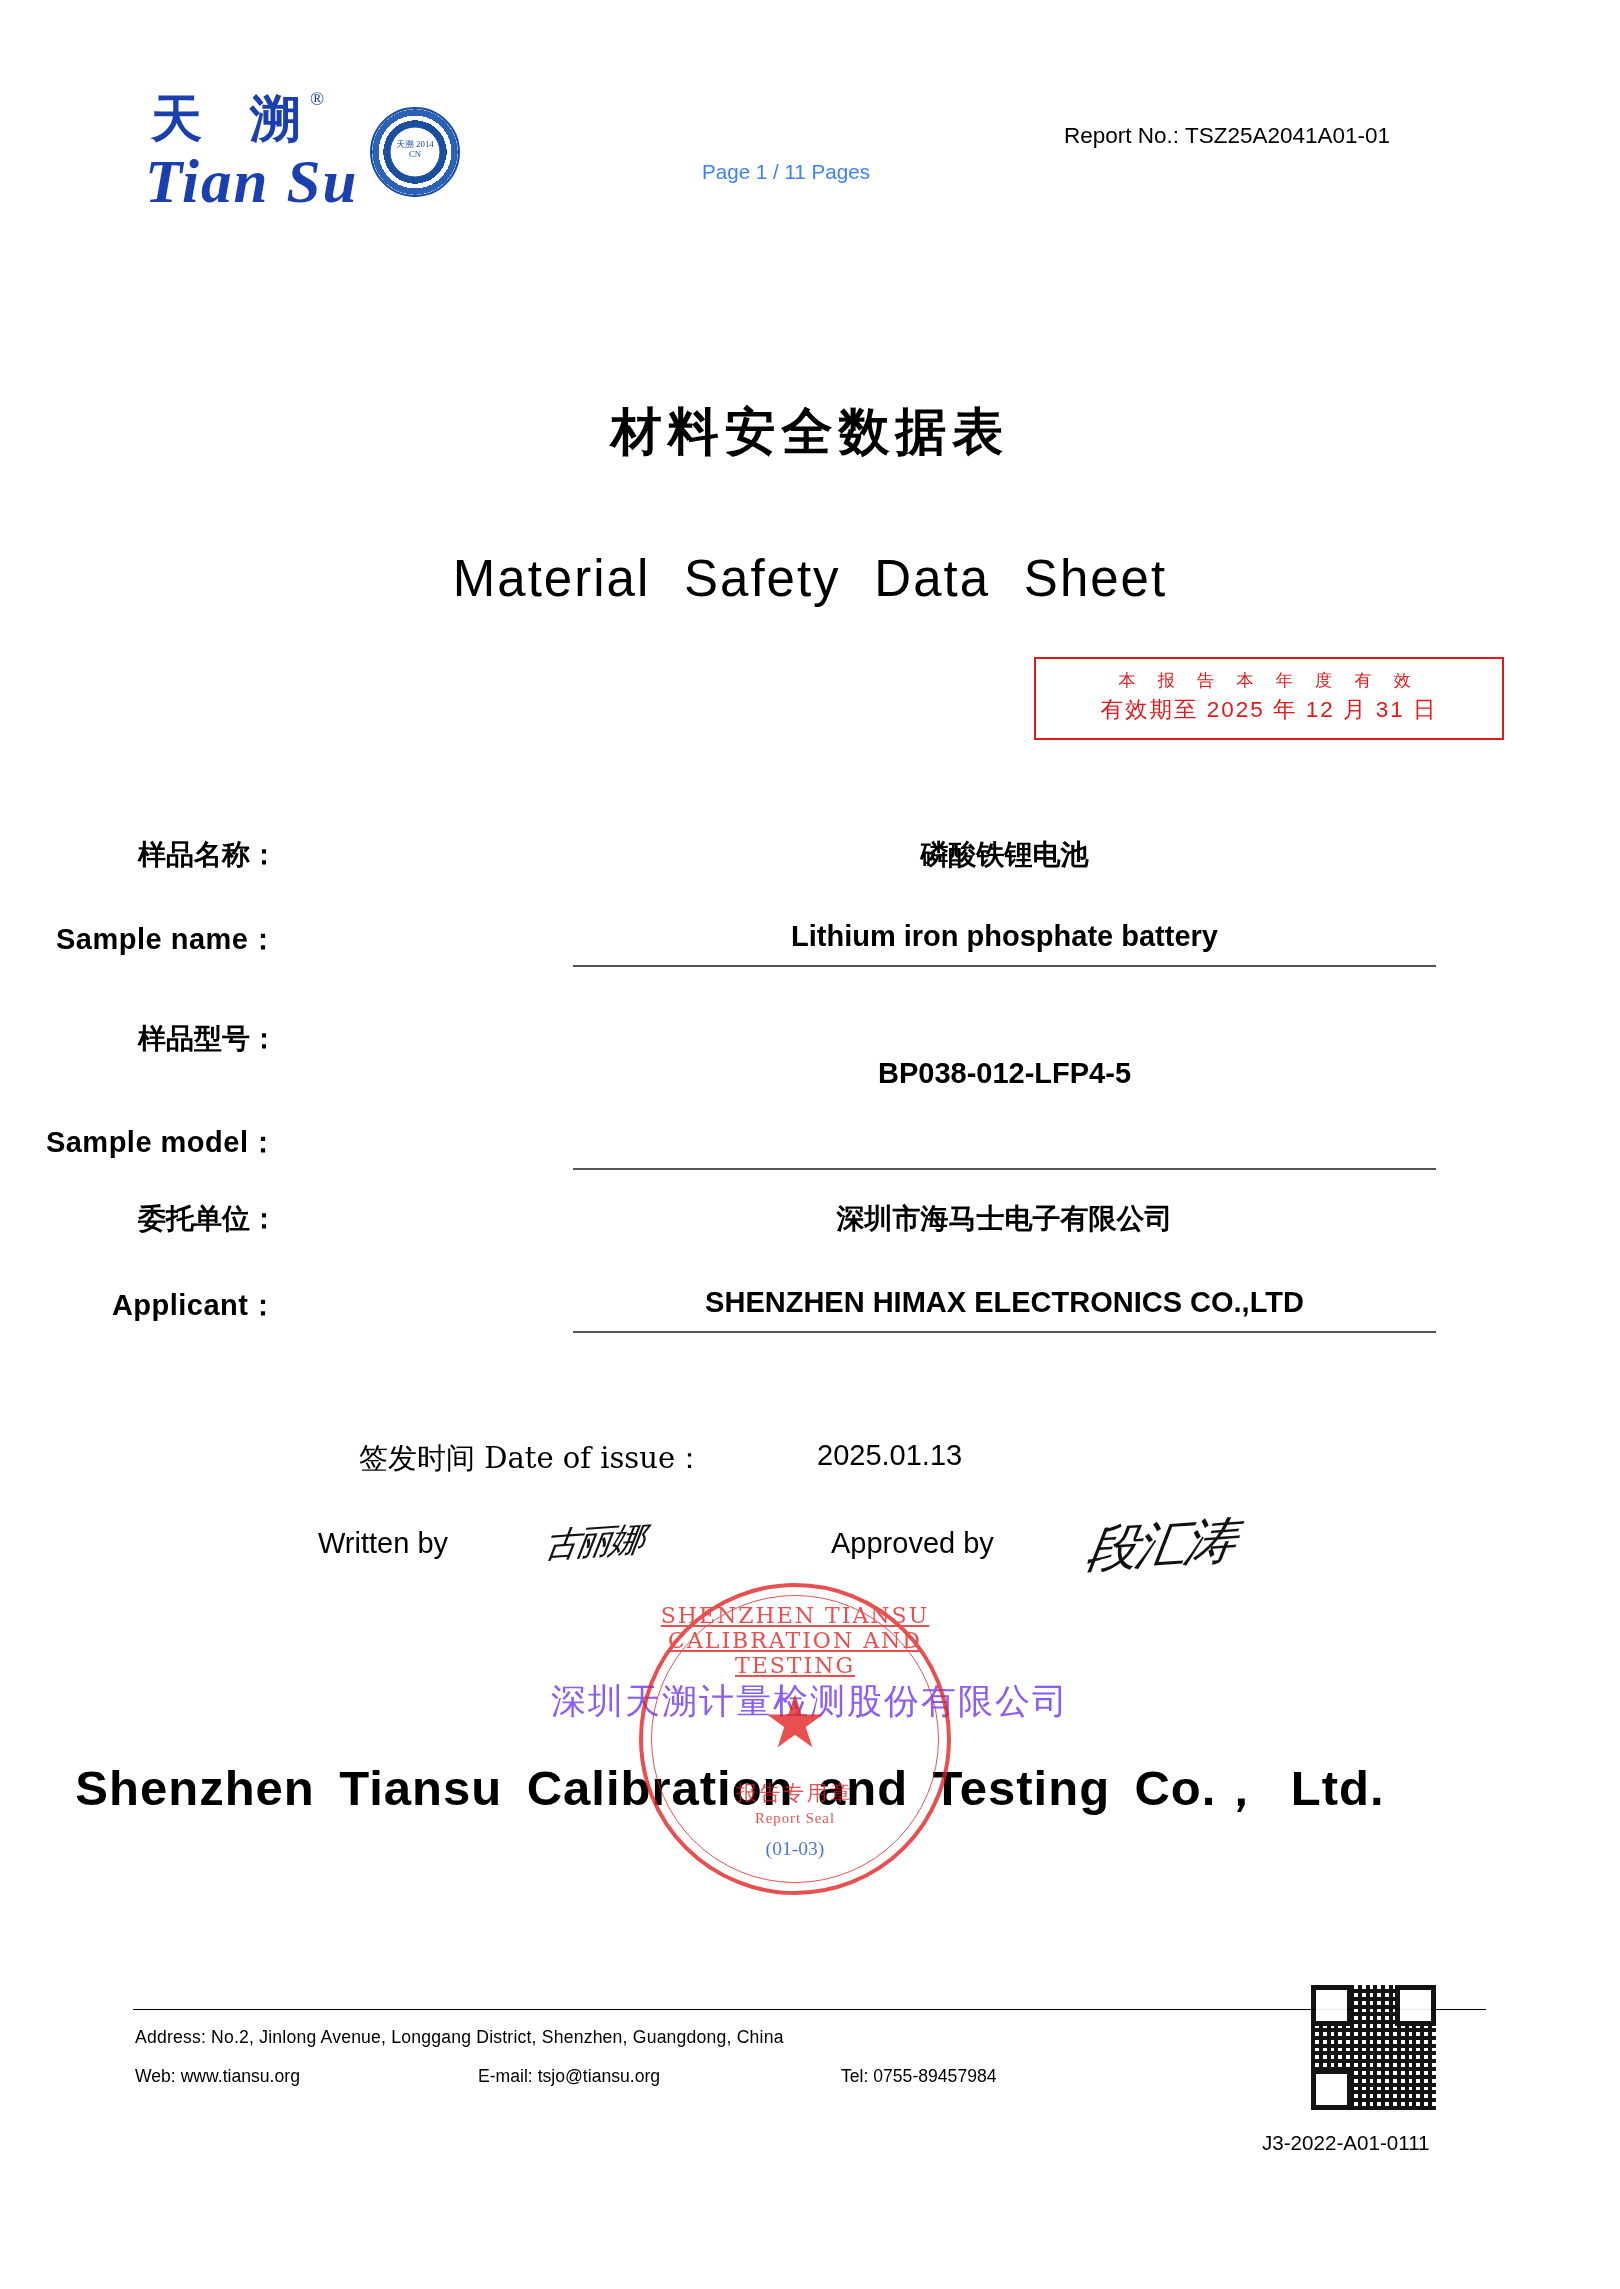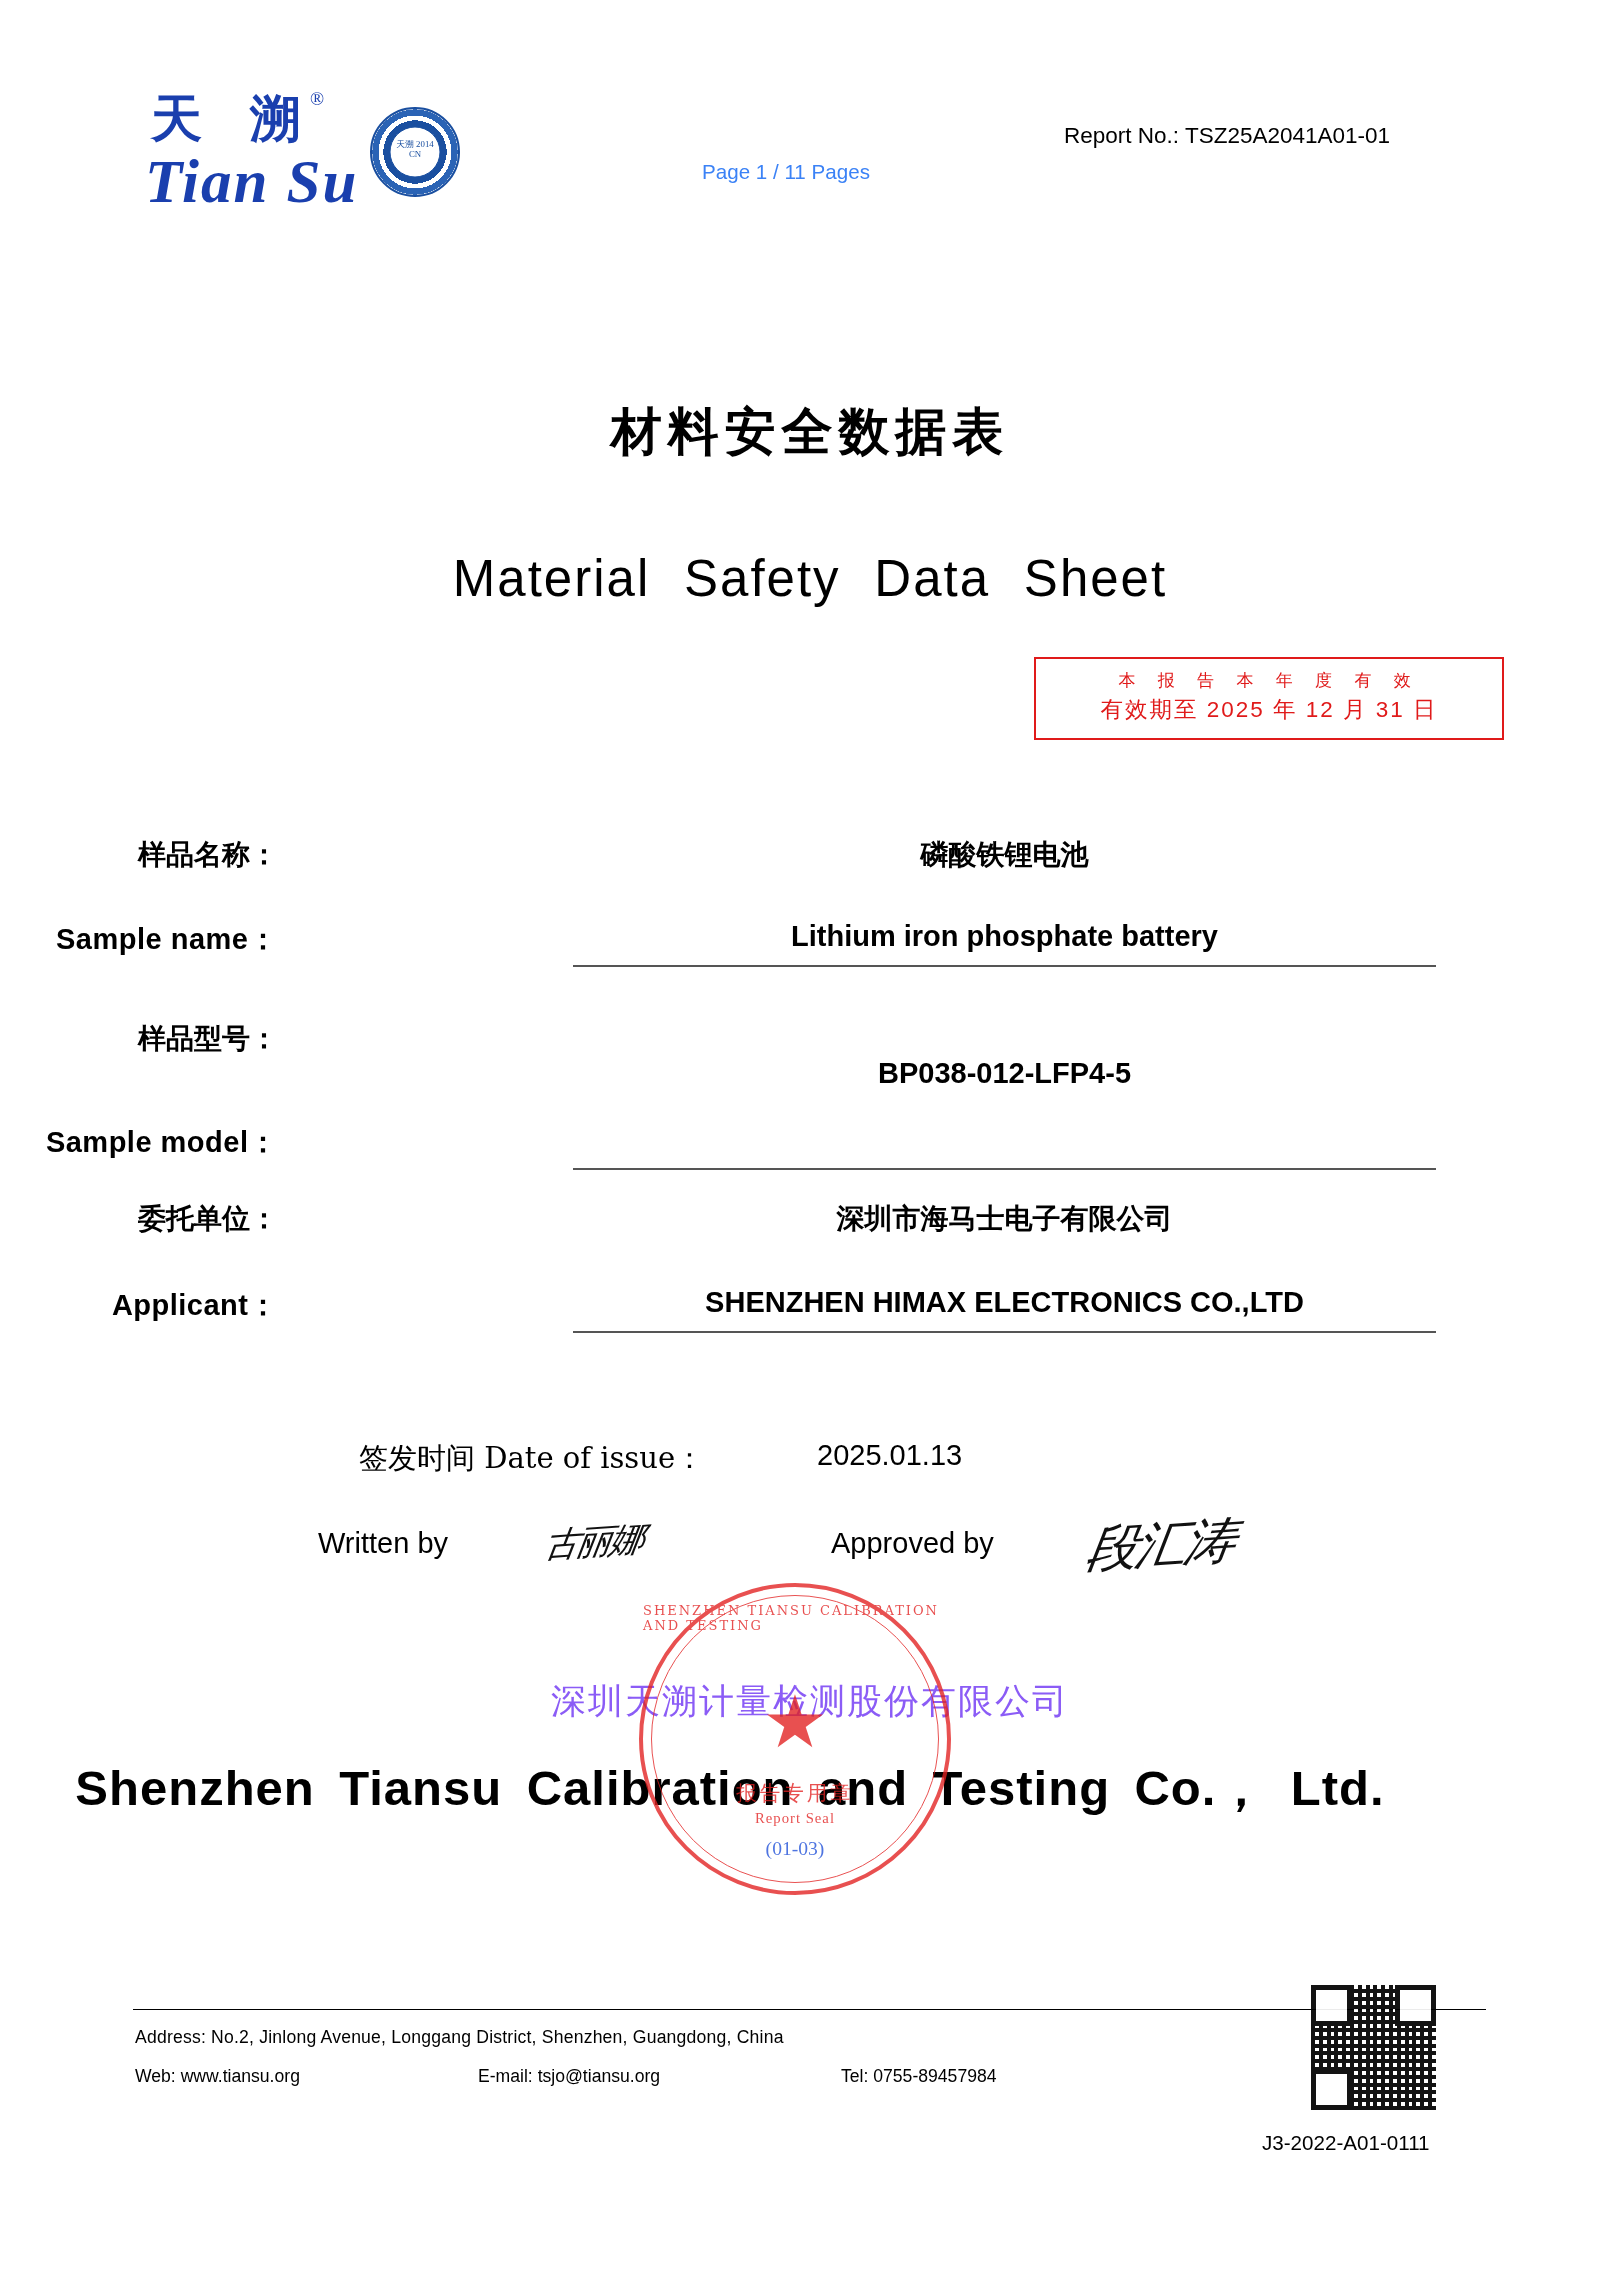--- a/index.html
+++ b/index.html
@@ -289,24 +289,26 @@
     top: 44%;
     transform: translate(-50%, -50%);
     color: #e22020;
     font-size: 73px;
     line-height: 1;
   }
   .seal-text-top {
     position: absolute;
     left: 0; top: 15.7px;
     width: 100%;
+    text-align: center;
     color: #e22020;
-    font-size: 13px;
+    font-size: 22px;
     letter-spacing: 2px;
     font-family: "DejaVu Serif", serif;
+    text-decoration: underline;
   }
   .seal-text-mid {
     position: absolute;
     left: 0; top: 192px;
     width: 100%;
     text-align: center;
     color: #e22020;
     font-size: 20.6px;
     letter-spacing: 2.9px;
     font-family: "DejaVu Serif", serif;

